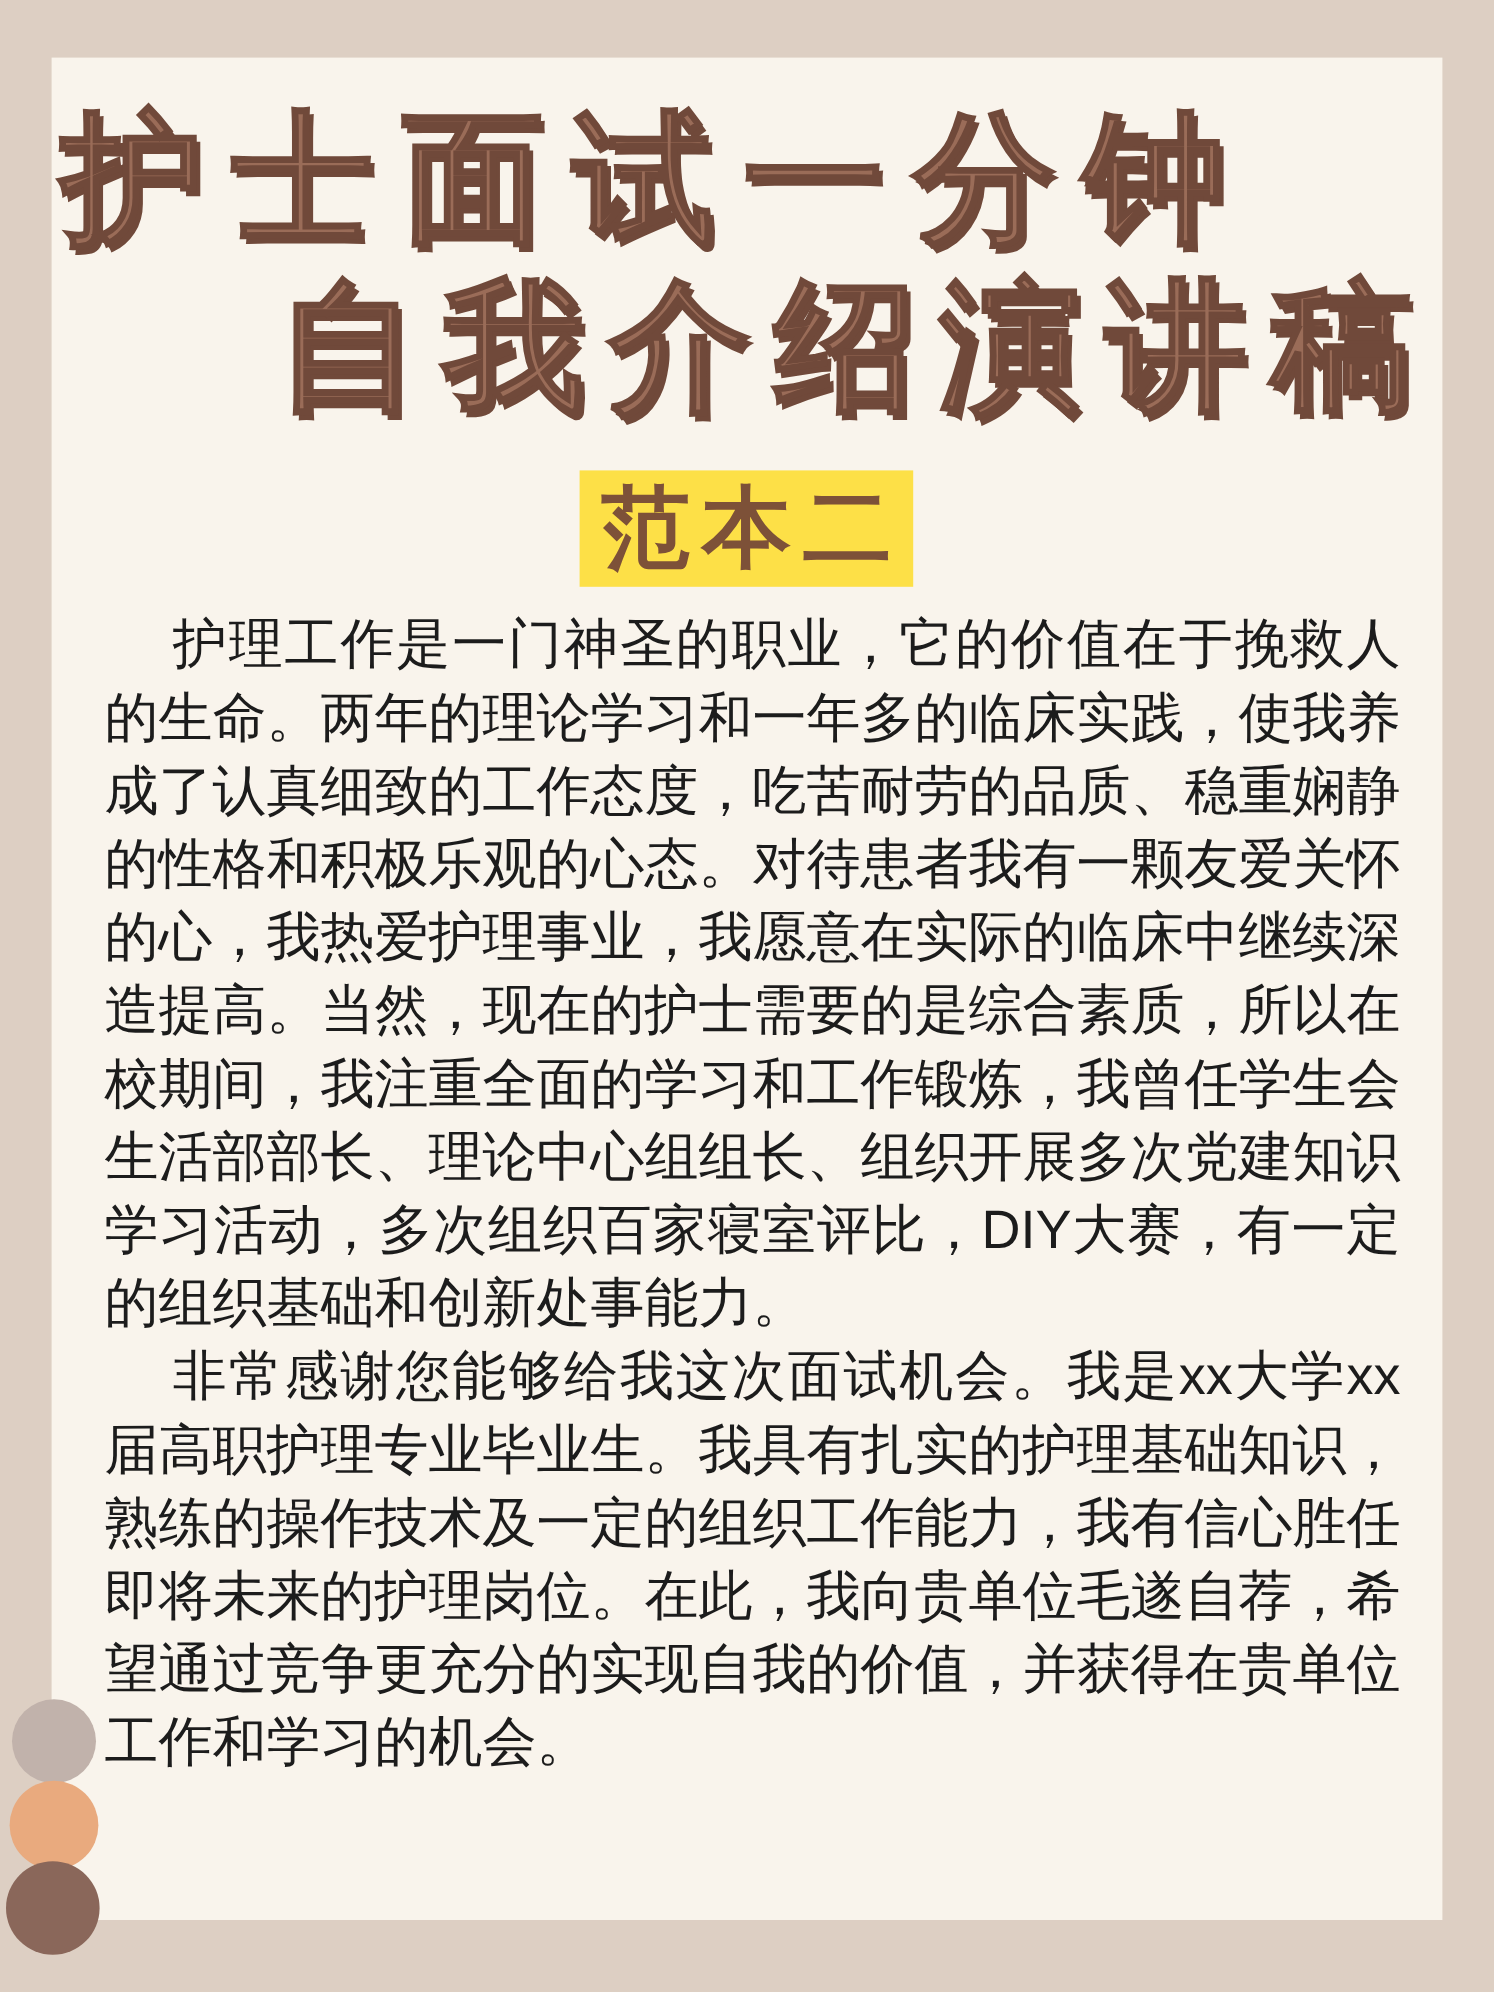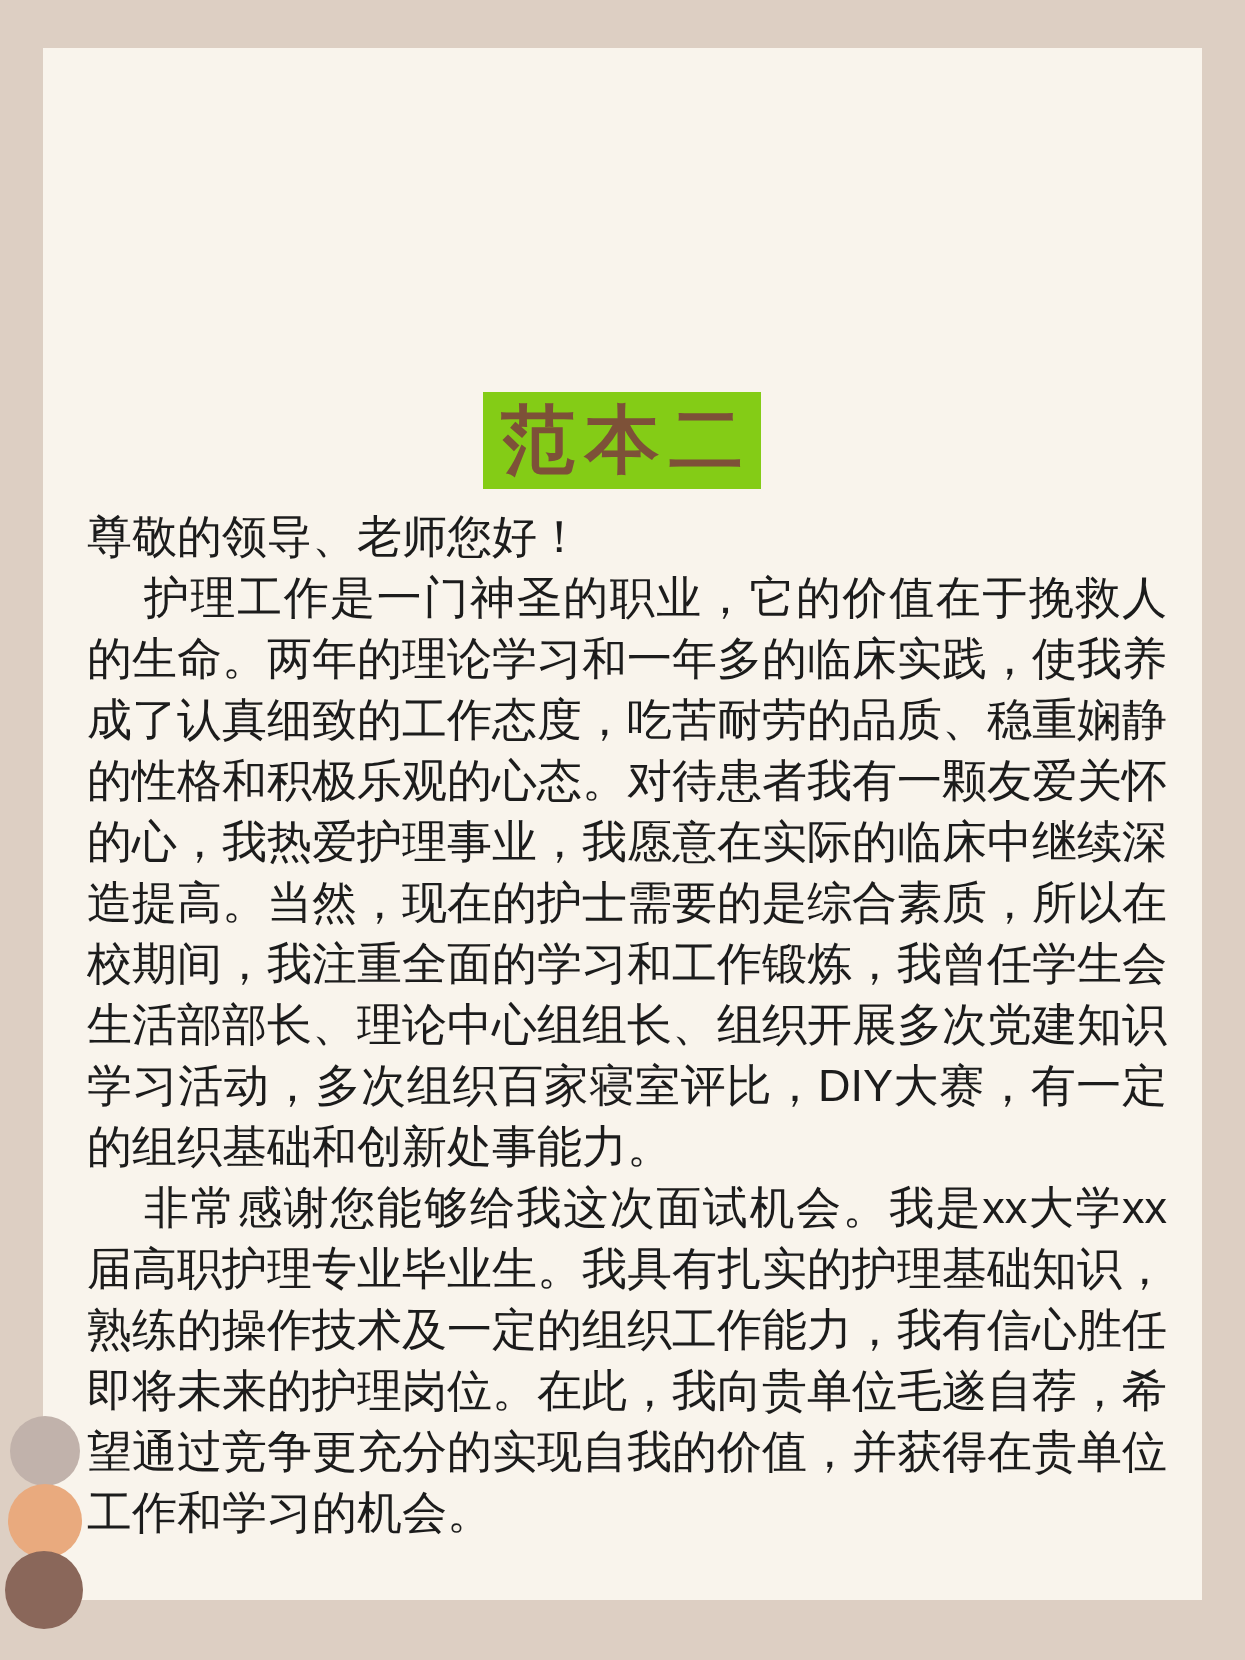--- a/index.html
+++ b/index.html
@@ -78,27 +78,30 @@
   }
   .circle-top    { left: 10px; top: 1416px; width: 70px; height: 70px; background: #c1b2ab; }
   .circle-middle { left: 8px;  top: 1484px; width: 74px; height: 74px; background: #e9aa7e; }
   .circle-bottom { left: 5px;  top: 1551px; width: 78px; height: 78px; background: #8a675a; }
 </style>
 </head>
 <body style="background: rgb(221, 207, 195);">
 
 <div class="card" style="background: rgb(249, 244, 236);">
 
+  <div class="title" style="color: rgb(154, 108, 88); -webkit-text-stroke: 2px rgb(112, 73, 58); text-shadow: rgb(112, 73, 58) 4px 5px 0px;">
+    <div class="title-line1">护士面试一分钟</div>
+    <div class="title-line2">自我介绍演讲稿</div>
+  </div>
 
-  <div class="badge" style="background: #84cc16;">
+  <div class="badge" style="background: #fde047;">
     <span class="badge-label" style="color: rgb(125, 81, 56);">范本二</span>
   </div>
 
   <div class="speech" style="color: rgb(28, 28, 28);">
-    <p>尊敬的领导、老师您好！</p>
     <p class="indent">护理工作是一门神圣的职业，它的价值在于挽救人的生命。两年的理论学习和一年多的临床实践，使我养成了认真细致的工作态度，吃苦耐劳的品质、稳重娴静的性格和积极乐观的心态。对待患者我有一颗友爱关怀的心，我热爱护理事业，我愿意在实际的临床中继续深造提高。当然，现在的护士需要的是综合素质，所以在校期间，我注重全面的学习和工作锻炼，我曾任学生会生活部部长、理论中心组组长、组织开展多次党建知识学习活动，多次组织百家寝室评比，DIY大赛，有一定的组织基础和创新处事能力。</p>
     <p class="indent">非常感谢您能够给我这次面试机会。我是xx大学xx届高职护理专业毕业生。我具有扎实的护理基础知识，熟练的操作技术及一定的组织工作能力，我有信心胜任即将未来的护理岗位。在此，我向贵单位毛遂自荐，希望通过竞争更充分的实现自我的价值，并获得在贵单位工作和学习的机会。</p>
   </div>
 
 </div>
 
 <div class="deco-circle circle-top" style="background: rgb(193, 178, 171);"></div>
 <div class="deco-circle circle-middle" style="background: rgb(233, 170, 126);"></div>
 <div class="deco-circle circle-bottom" style="background: rgb(138, 103, 90);"></div>
 

